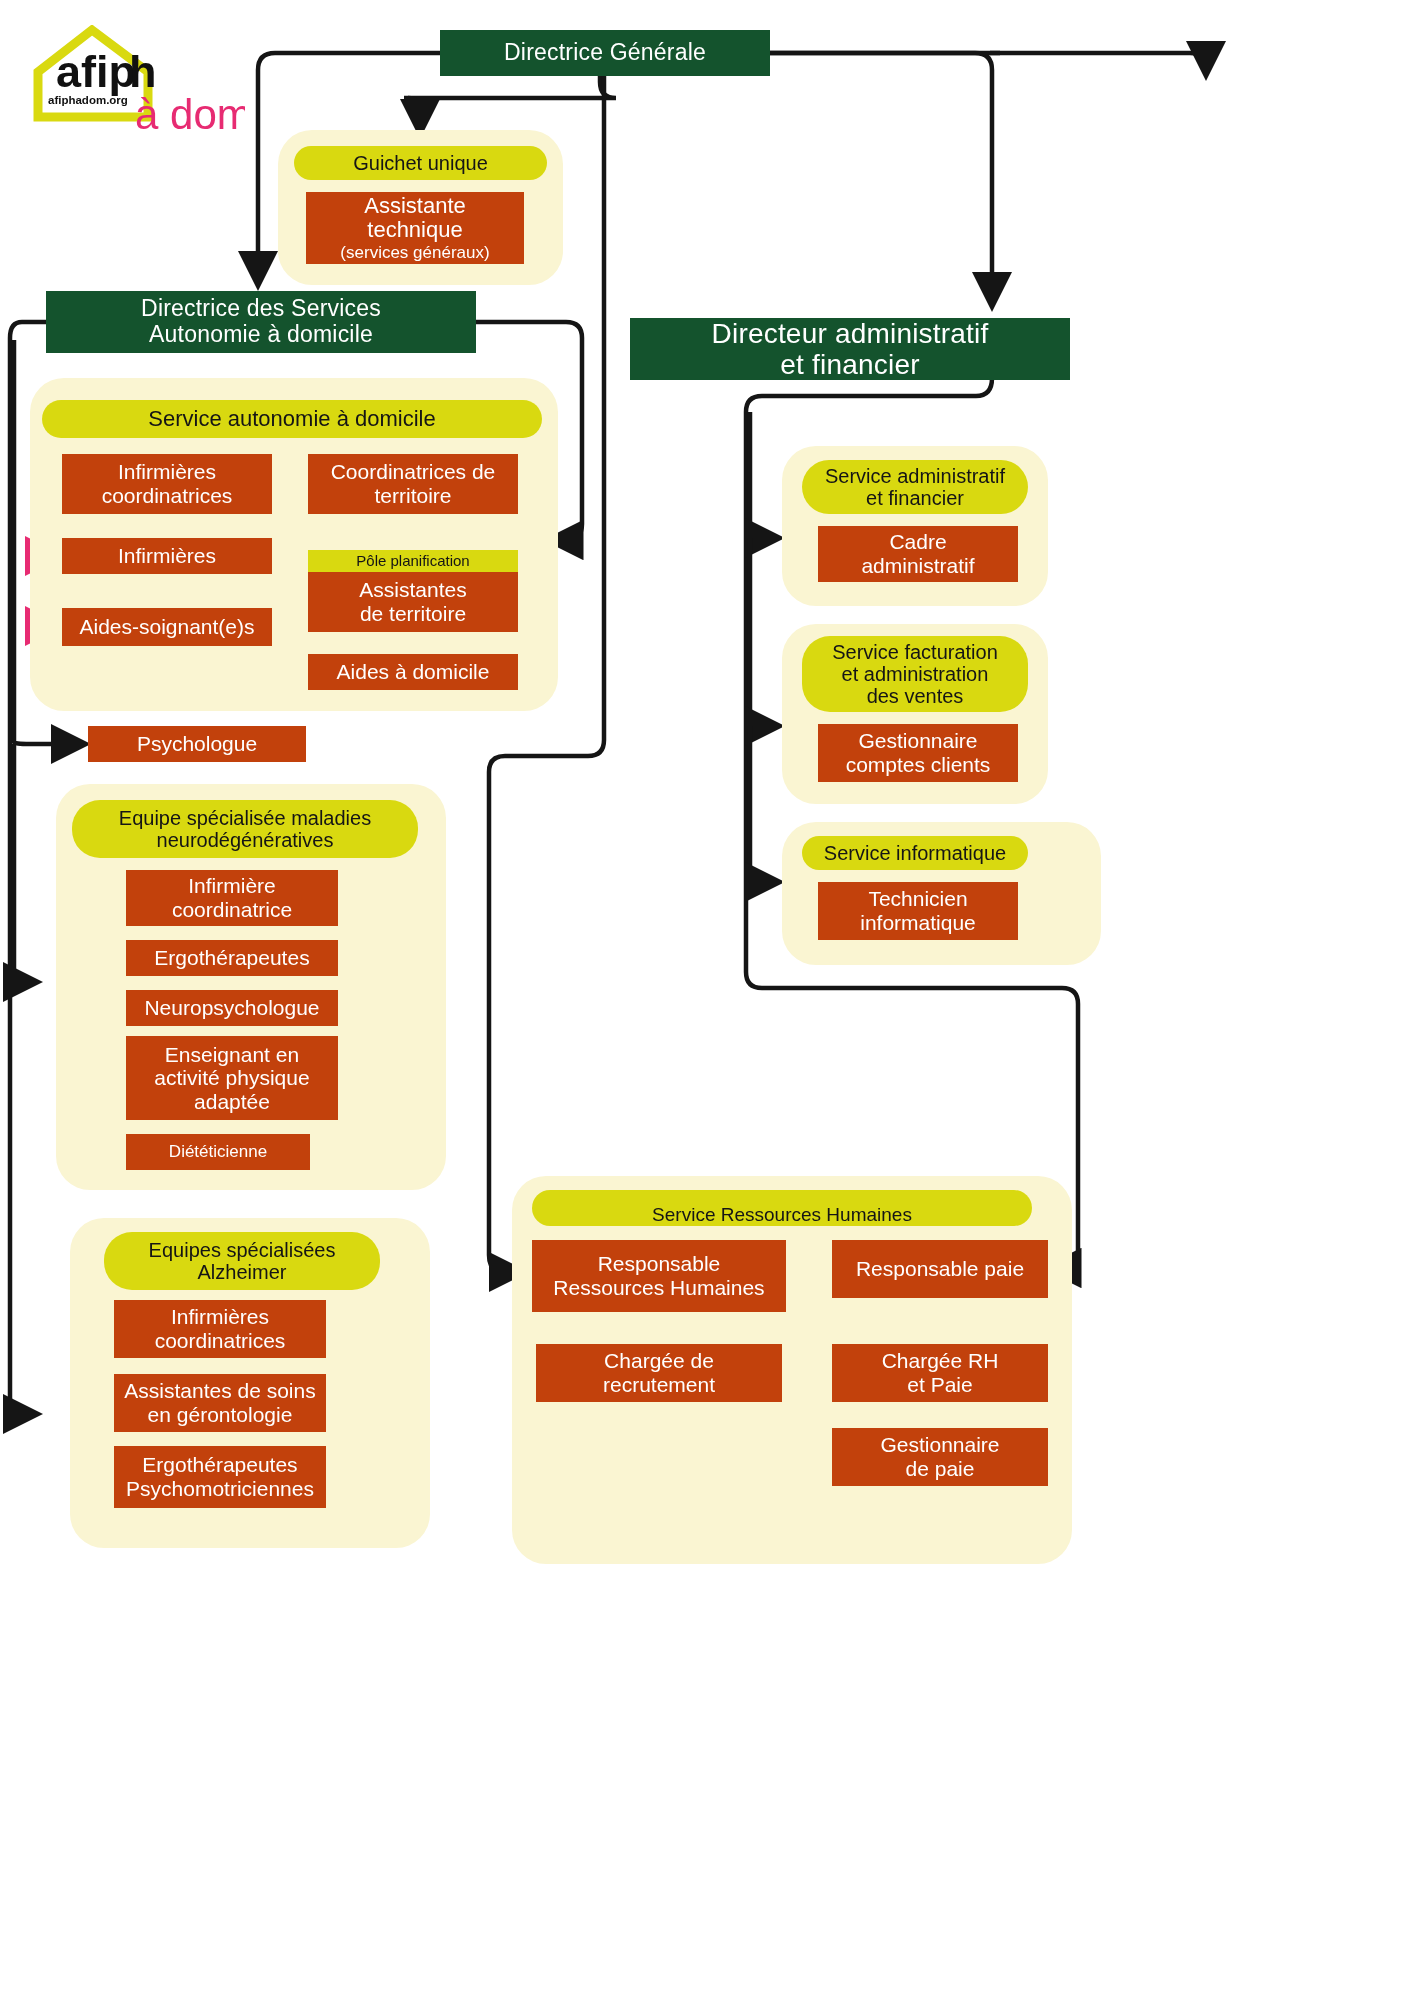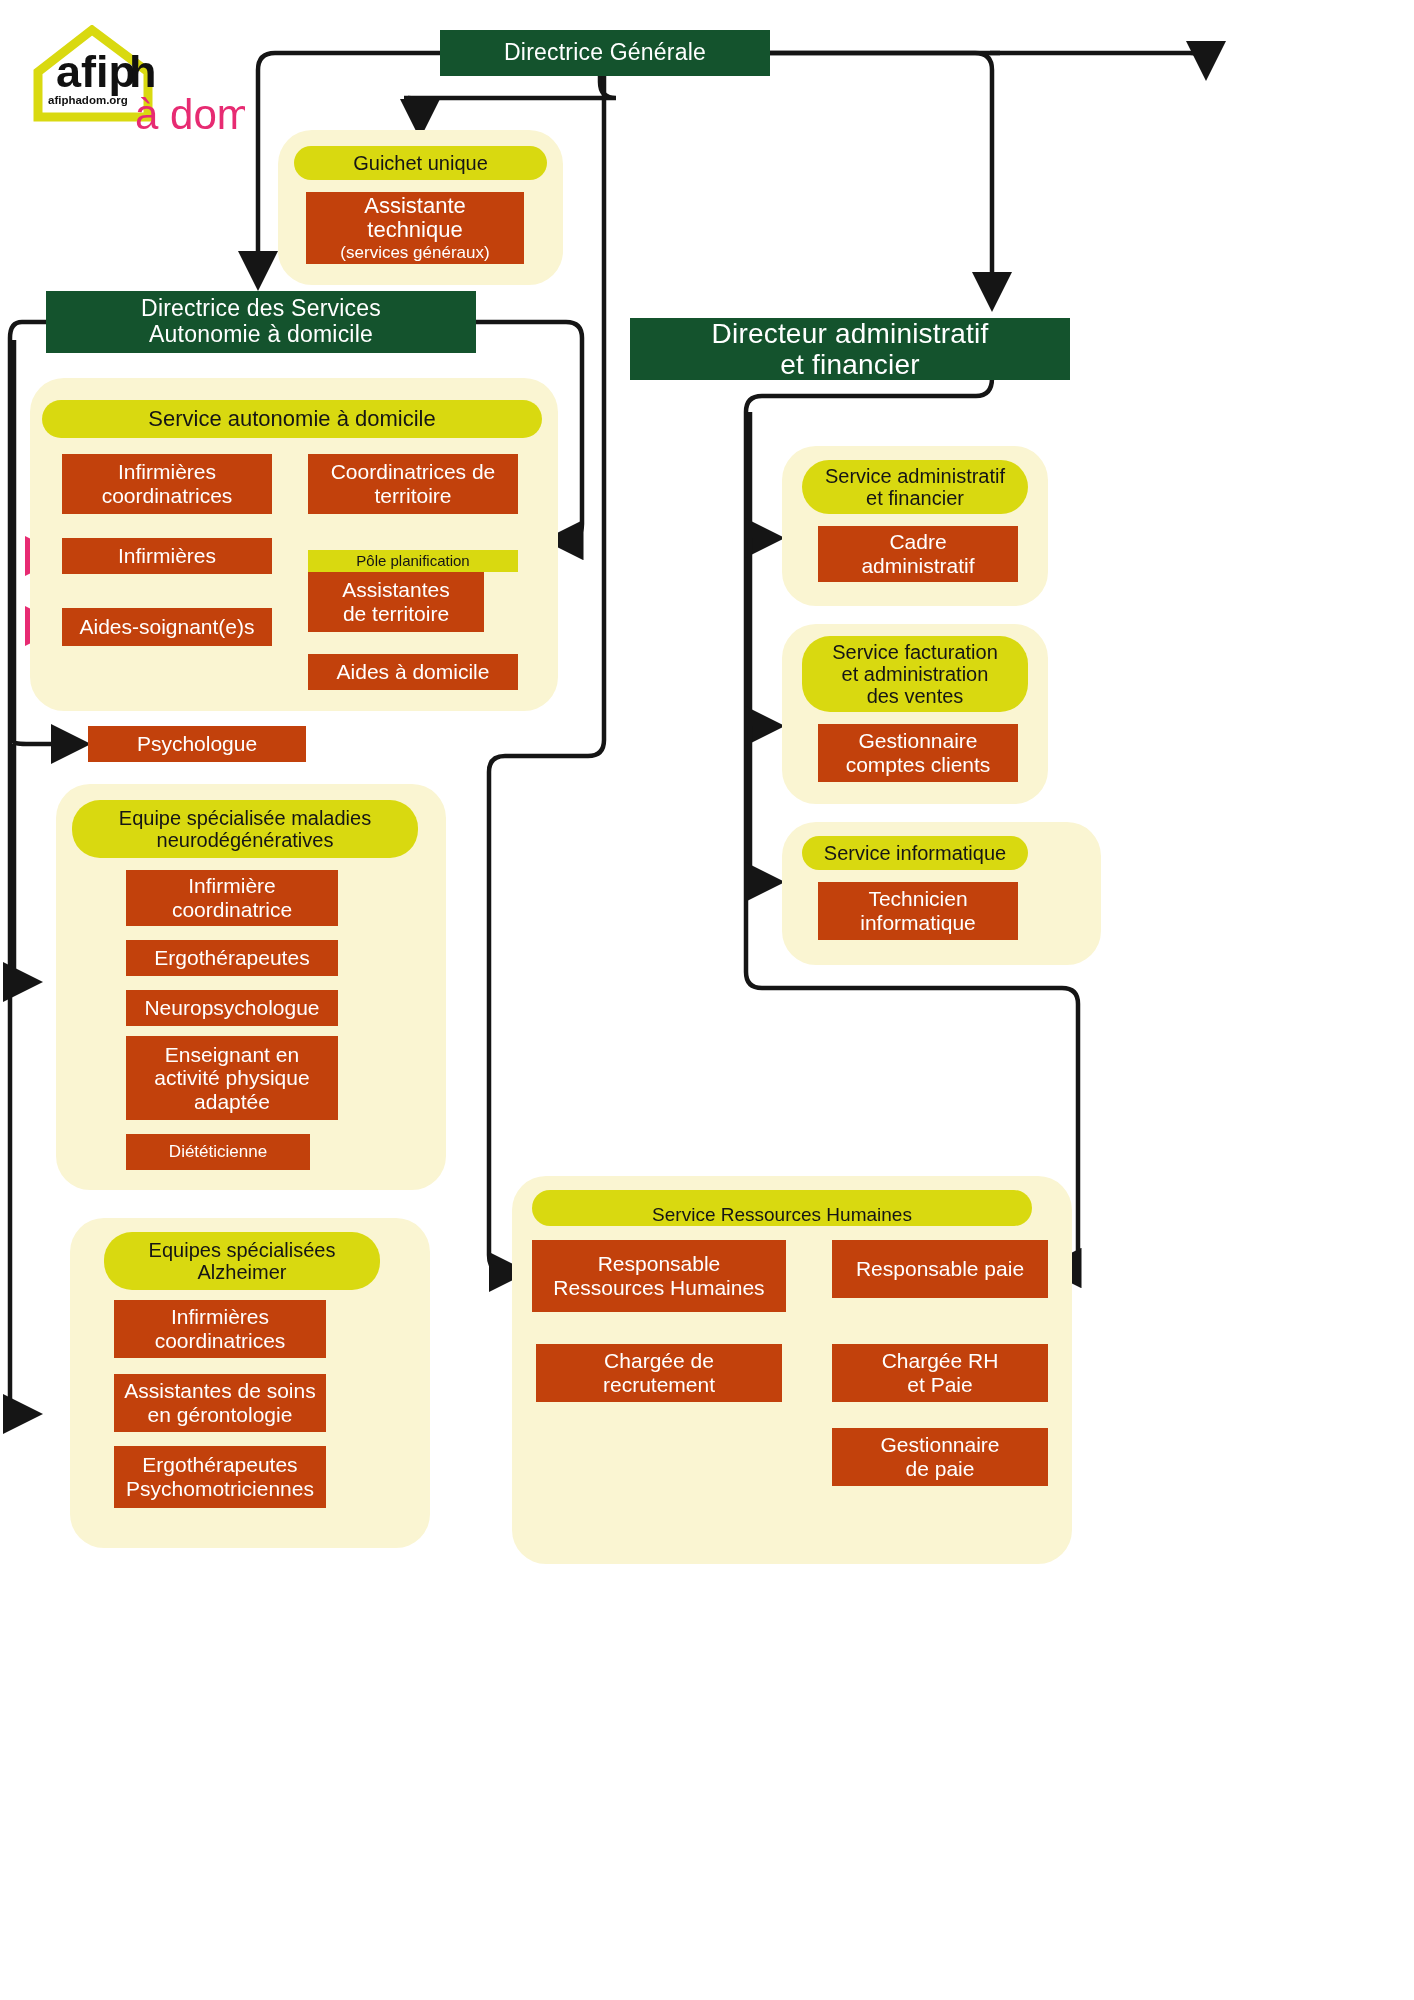--- a/index.html
+++ b/index.html
@@ -178,21 +178,21 @@
       <span>Aides-soignant(e)s</span>
     </div>
 
     <div class="role" style="position:absolute; left:278px; top:76px; width:210px; height:60px; font-size:21px;">
       <span style="white-space:pre-line;">Coordinatrices de
 territoire</span>
     </div>
     <div class="pill flat" style="position:absolute; left:278px; top:172px; width:210px; height:22px; font-size:15px;">
       <span>Pôle planification</span>
     </div>
-    <div class="role" style="position:absolute; left:278px; top:194px; width:176px; height:60px; font-size:21px;">
+    <div class="role" style="position:absolute; left:278px; top:194px; width:210px; height:60px; font-size:21px;">
       <span style="white-space:pre-line;">Assistantes
 de territoire</span>
     </div>
     <div class="role" style="position:absolute; left:278px; top:276px; width:210px; height:36px; font-size:21px;">
       <span>Aides à domicile</span>
     </div>
   </div>
 
   <div class="node role" style="left:88px; top:726px; width:218px; height:36px; font-size:21px;">
     <span>Psychologue</span>

